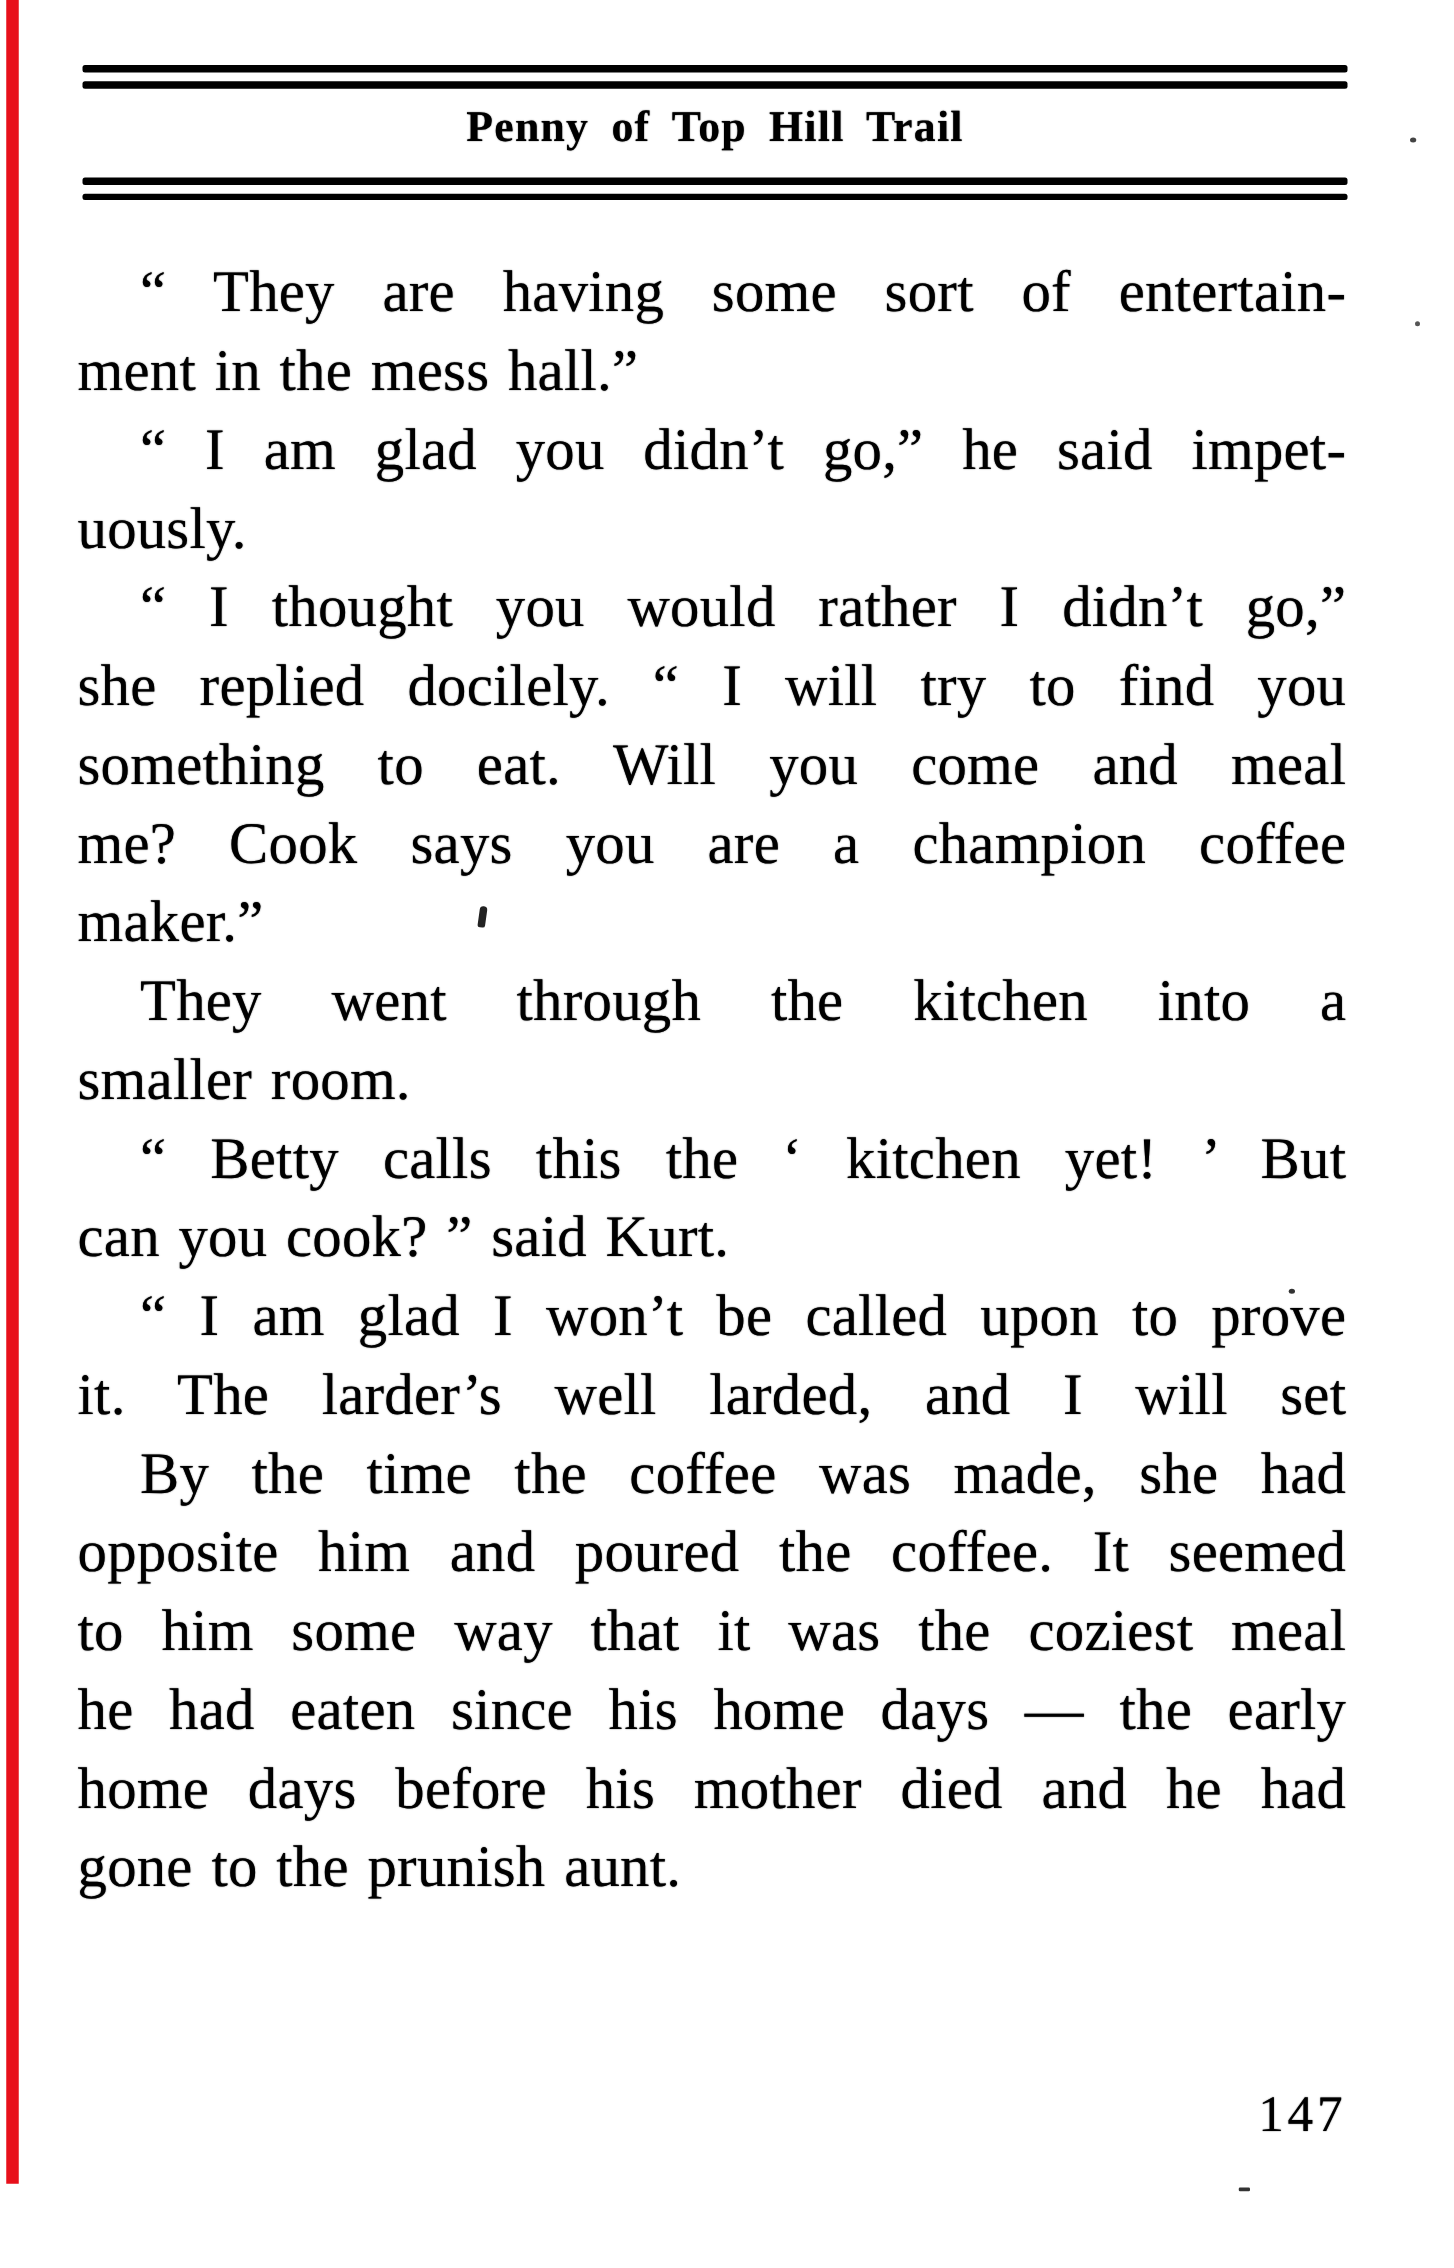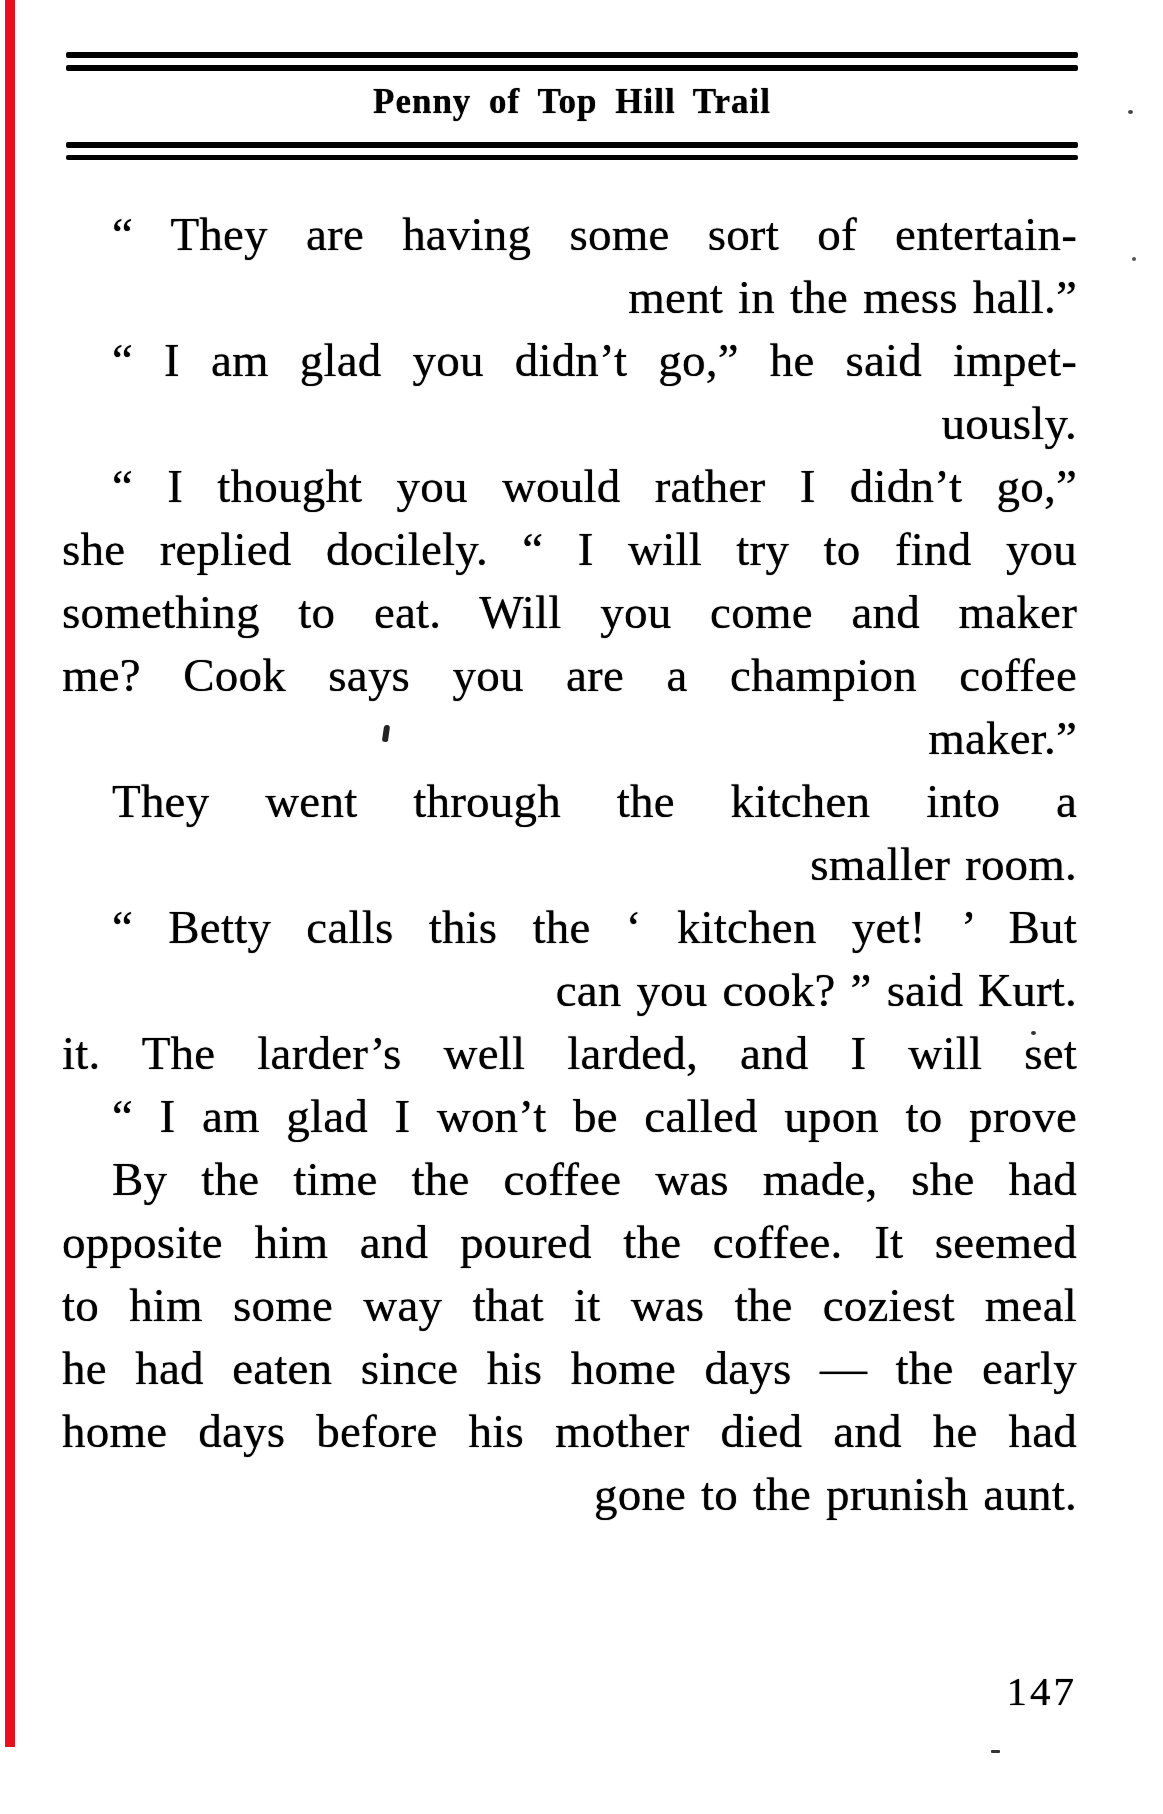--- a/index.html
+++ b/index.html
@@ -53,21 +53,21 @@
     height: 63px;
     line-height: 63px;
     font-size: 47px;
     letter-spacing: 0.2px;
     word-spacing: 3px;
     text-shadow: 0 0 1px rgba(0,0,0,.85);
     white-space: normal;
     overflow: visible;
   }
   .line.jfull { text-align: justify; text-align-last: justify; }
-  .line.jleft { text-align: right; margin-left: 44px; }
+  .line.jleft { text-align: left; }
   .line.indent { padding-left: 50px; }
   
   .folio {
     position: absolute;
     left: 62px; top: 1660px; width: 1015px;
     text-align: right;
     text-indent: 24px;
     font-size: 41px;
     line-height: 63px;
     letter-spacing: 3px;
@@ -94,29 +94,29 @@
 <div class="rule b1"></div>
 <div class="rule b2"></div>
 
 <div class="text-block">
   <div class="line jfull indent">“ They are having some sort of entertain-</div>
   <div class="line jleft">ment in the mess hall.”</div>
   <div class="line jfull indent">“ I am glad you didn’t go,” he said impet-</div>
   <div class="line jleft">uously.</div>
   <div class="line jfull indent">“ I thought you would rather I didn’t go,”</div>
   <div class="line jfull">she replied docilely.  “ I will try to find you</div>
-  <div class="line jfull">something to eat.  Will you come and maker</div>
+  <div class="line jfull">something to eat.  Will you come and meal</div>
   <div class="line jfull">me?  Cook says you are a champion coffee</div>
   <div class="line jleft">maker.”</div>
   <div class="line jfull indent">They went through the kitchen into a</div>
   <div class="line jleft">smaller room.</div>
   <div class="line jfull indent">“ Betty calls this the ‘ kitchen yet! ’  But</div>
   <div class="line jleft">can you cook? ” said Kurt.</div>
+  <div class="line jfull indent">“ I am glad I won’t be called upon to prove</div>
   <div class="line jfull">it.  The larder’s well larded, and I will set</div>
-  <div class="line jfull indent">“ I am glad I won’t be called upon to prove</div>
   <div class="line jfull indent">By the time the coffee was made, she had</div>
   <div class="line jfull">opposite him and poured the coffee.  It seemed</div>
   <div class="line jfull">to him some way that it was the coziest meal</div>
   <div class="line jfull">he had eaten since his home days — the early</div>
   <div class="line jfull">home days before his mother died and he had</div>
   <div class="line jleft">gone to the prunish aunt.</div>
 </div>
 
 <div class="folio">147</div>
 

